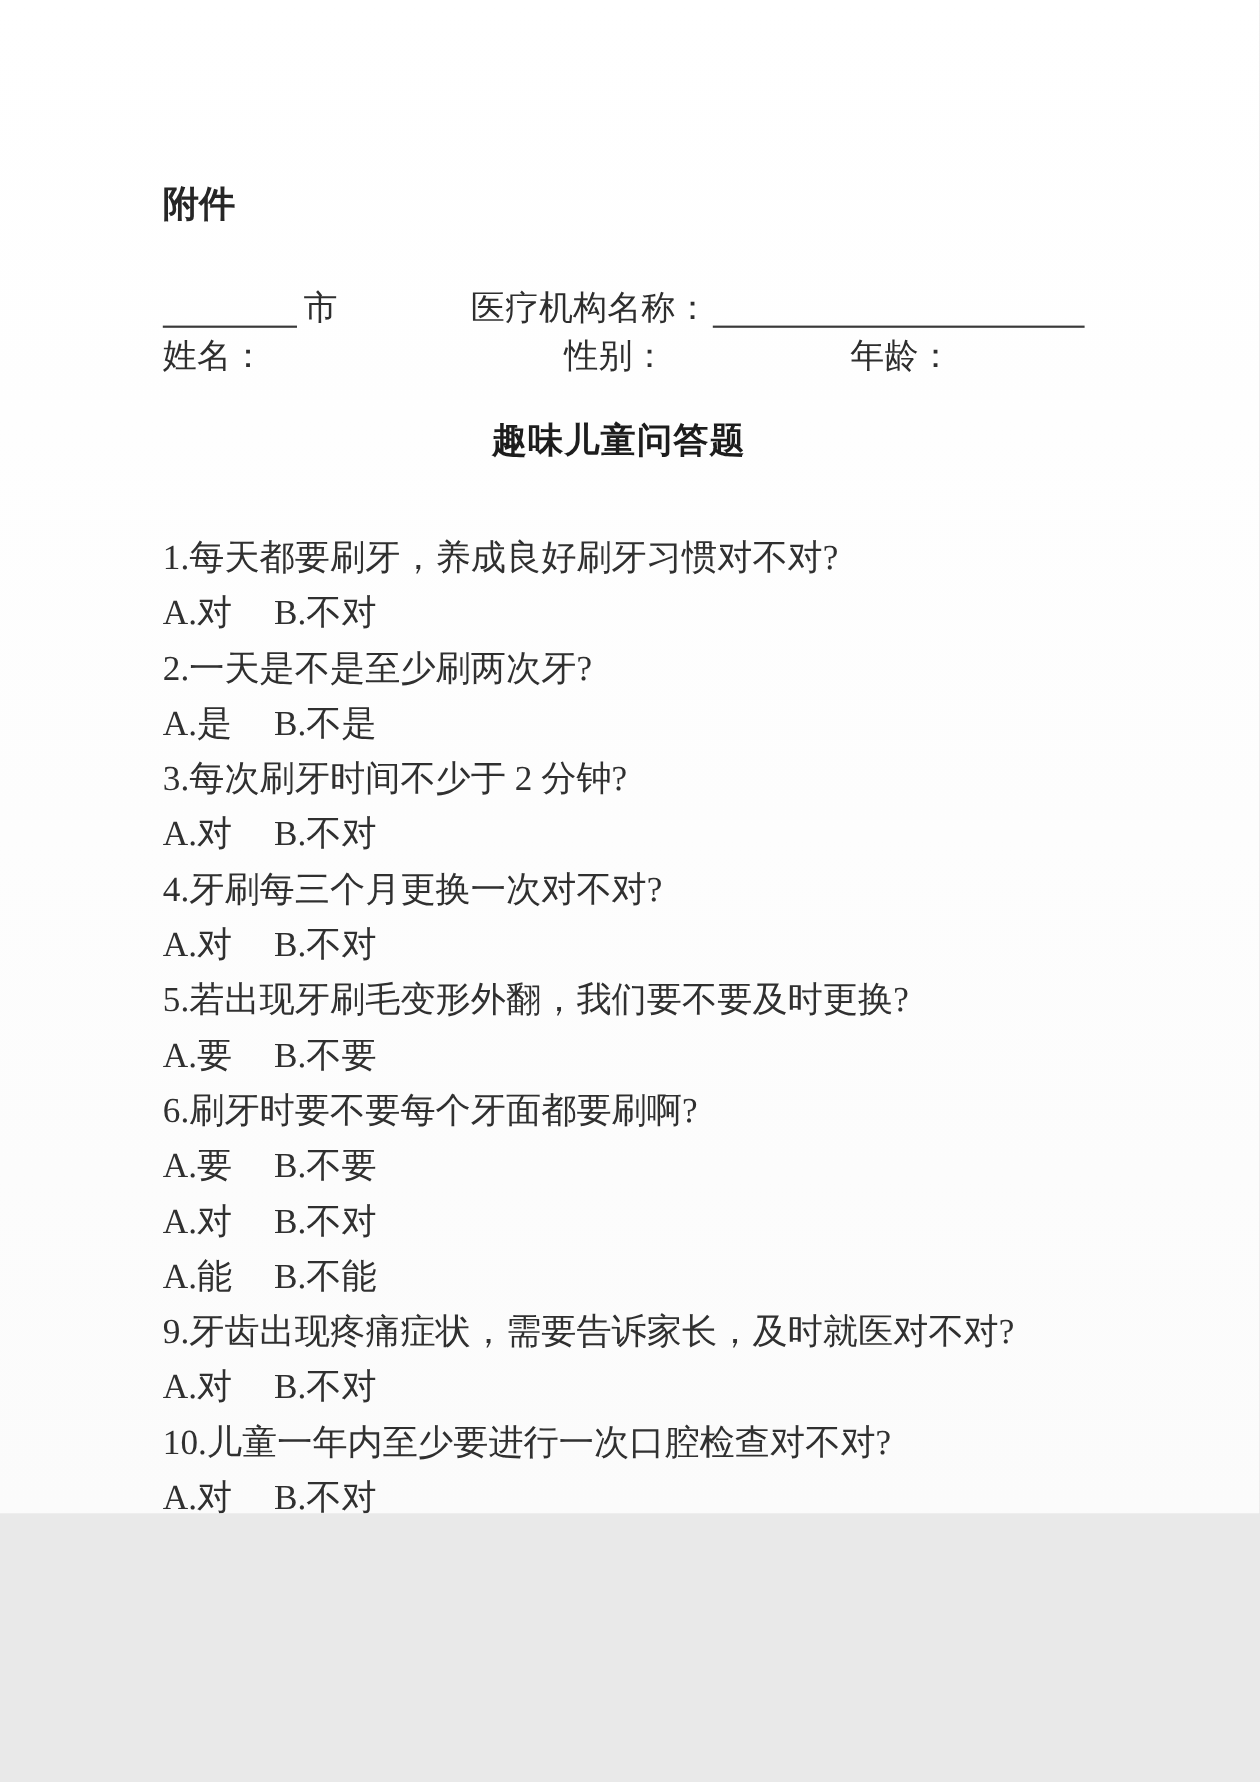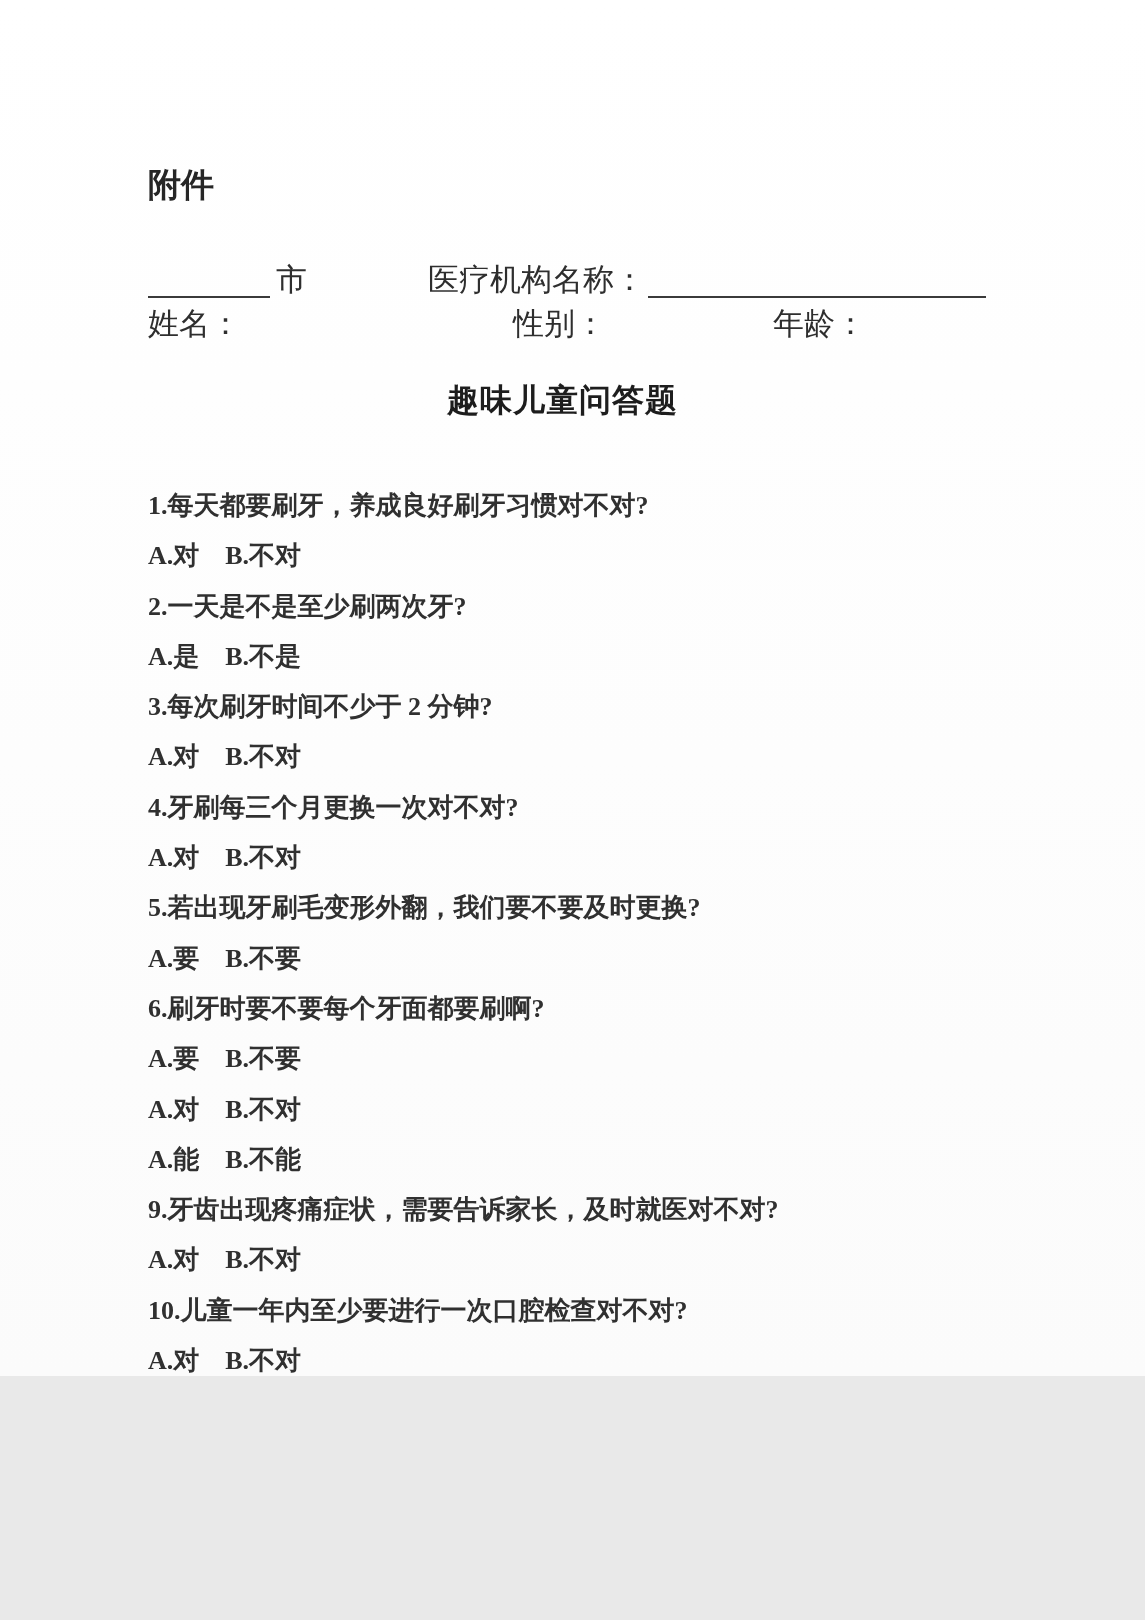--- a/index.html
+++ b/index.html
@@ -52,27 +52,26 @@
     color: #1d1d1d;
   }
   .questions {
     position: absolute;
     left: 148px; top: 481px;
     width: 940px;
   }
   .q-line, .a-line {
     height: 50.3px;
     line-height: 50.3px;
-    font-size: 26px;
+    font-size: 32px;
     white-space: nowrap;
     color: #303030;
-    font-weight: bold;
   }
   .a-line { display: flex; }
-  .a-line .opt-b { margin-left: 26px; }
+  .a-line .opt-b { margin-left: 38px; }
   .page-number {
     position: absolute;
     left: 148px; top: 1497px;
     font-size: 30px;
     letter-spacing: 2px;
     color: #333333;
     white-space: nowrap;
   }
   .scan-band {
     position: absolute;

